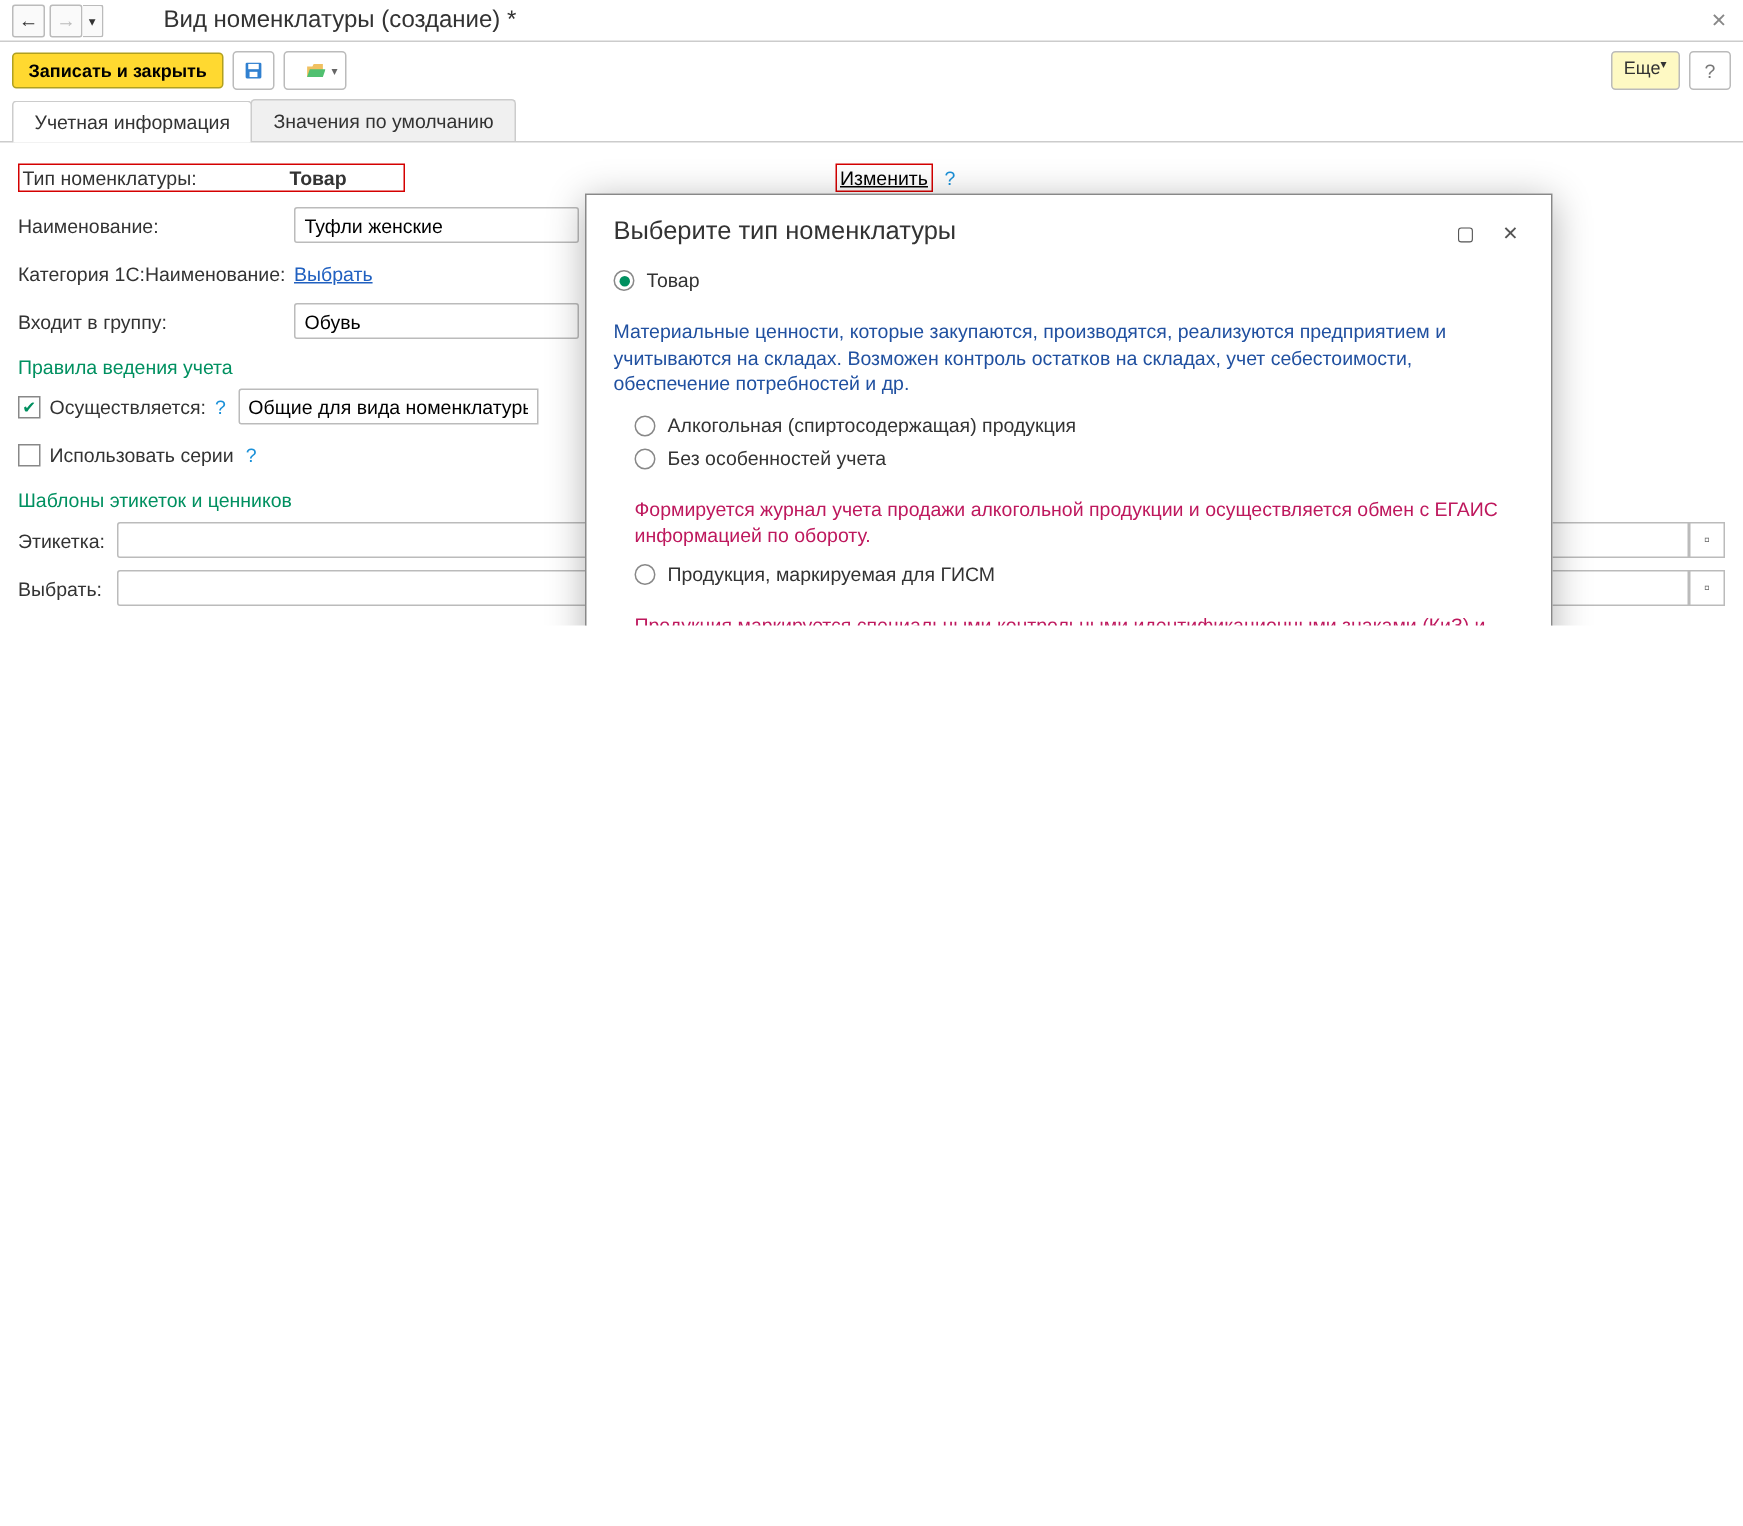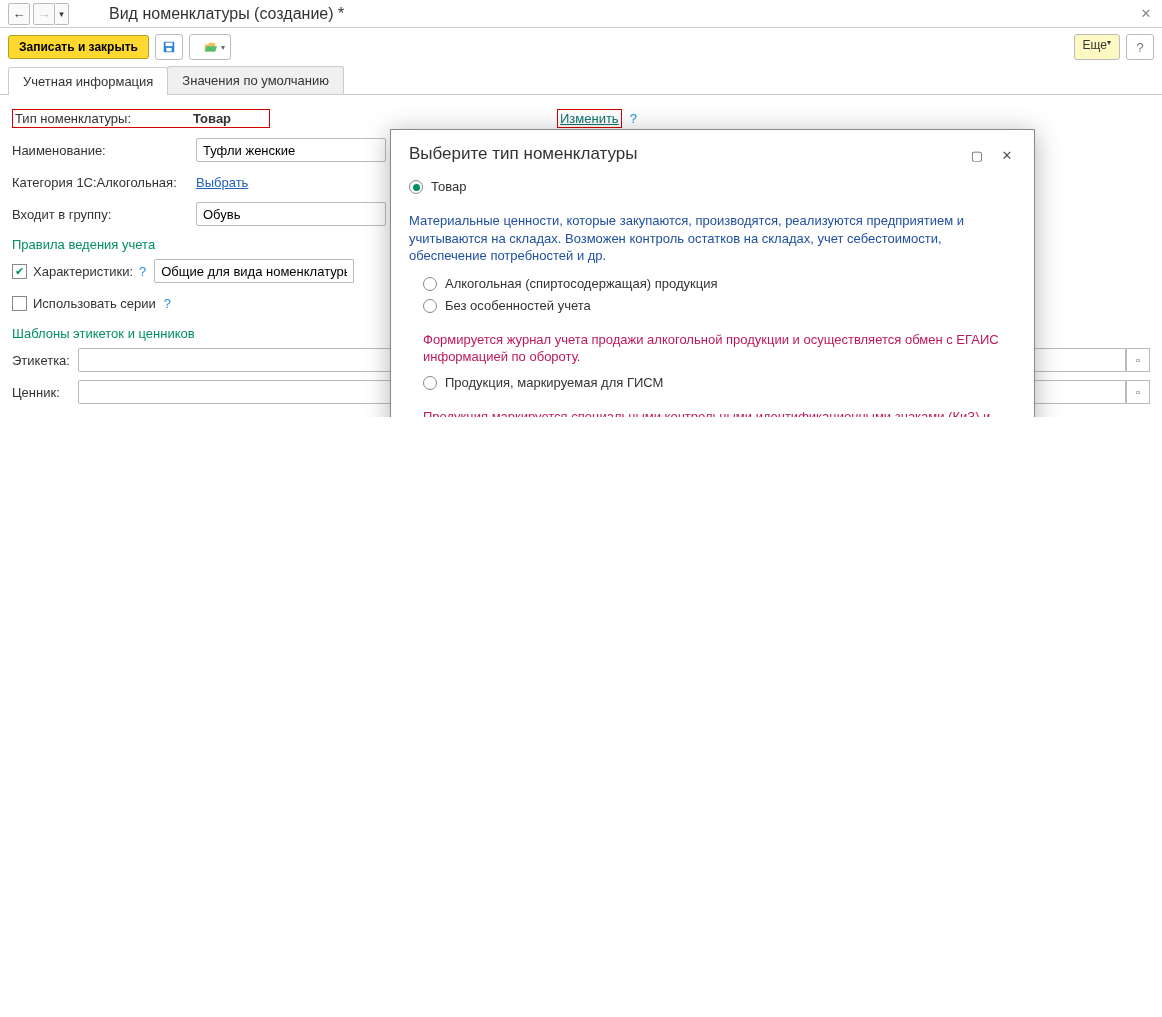--- a/index.html
+++ b/index.html
@@ -149,21 +149,21 @@
     padding: 1px 2px;
     display: flex;
     align-items: center;
   }
   .type-row .form-label { width: 178px; }
   .type-value {
     font-weight: bold;
     width: 68px;
   }
   .change-link {
-    color: #0f766e;
+    color: #000000;
     text-decoration: underline;
     cursor: pointer;
     margin-left: 18px;
   }
   .help-q {
     color: #1a90d8;
     margin-left: 8px;
     cursor: pointer;
   }
   .text-input {
@@ -393,34 +393,34 @@
         <span class="help-q">?</span>
       </div>
     </div>
 
     <div class="form-row">
       <span class="form-label">Наименование:</span>
       <input class="text-input" value="Туфли женские" style="">
     </div>
 
     <div class="form-row">
-      <span class="form-label">Категория 1С:Алкогольная:</span>
+      <span class="form-label">Категория 1С:Наименование:</span>
       <span class="select-link">Выбрать</span>
     </div>
 
     <div class="form-row">
       <span class="form-label">Входит в группу:</span>
       <input class="text-input" value="Обувь" style="">
     </div>
 
     <div class="section-title">Правила ведения учета</div>
 
     <div class="form-row">
       <span class="checkbox">✔</span>
-      <span style="margin-right:6px">Характеристики:</span>
+      <span style="margin-right:6px">Осуществляется:</span>
       <span class="help-q" style="margin:0 8px 0 0">?</span>
       <div class="dropdown-input">
         <input value="Общие для вида номенклатуры" style="">
       </div>
     </div>
 
     <div class="form-row">
       <span class="checkbox"></span>
       <span>Использовать серии</span>
       <span class="help-q">?</span>
@@ -430,21 +430,21 @@
 
     <div class="form-row">
       <span class="form-label" style="width:66px">Этикетка:</span>
       <div style="display:flex;flex:1">
         <input class="text-input" style="flex: 1 1 0%; border-radius: 2px 0px 0px 2px;">
         <span class="copy-btn">▫</span>
       </div>
     </div>
 
     <div class="form-row">
-      <span class="form-label" style="width:66px">Ценник:</span>
+      <span class="form-label" style="width:66px">Выбрать:</span>
       <div style="display:flex;flex:1">
         <input class="text-input" style="flex: 1 1 0%; border-radius: 2px 0px 0px 2px;">
         <span class="copy-btn">▫</span>
       </div>
     </div>
   </div>
 
   <div class="modal">
     <div class="modal-header">
       <div class="modal-title">Выберите тип номенклатуры</div>

